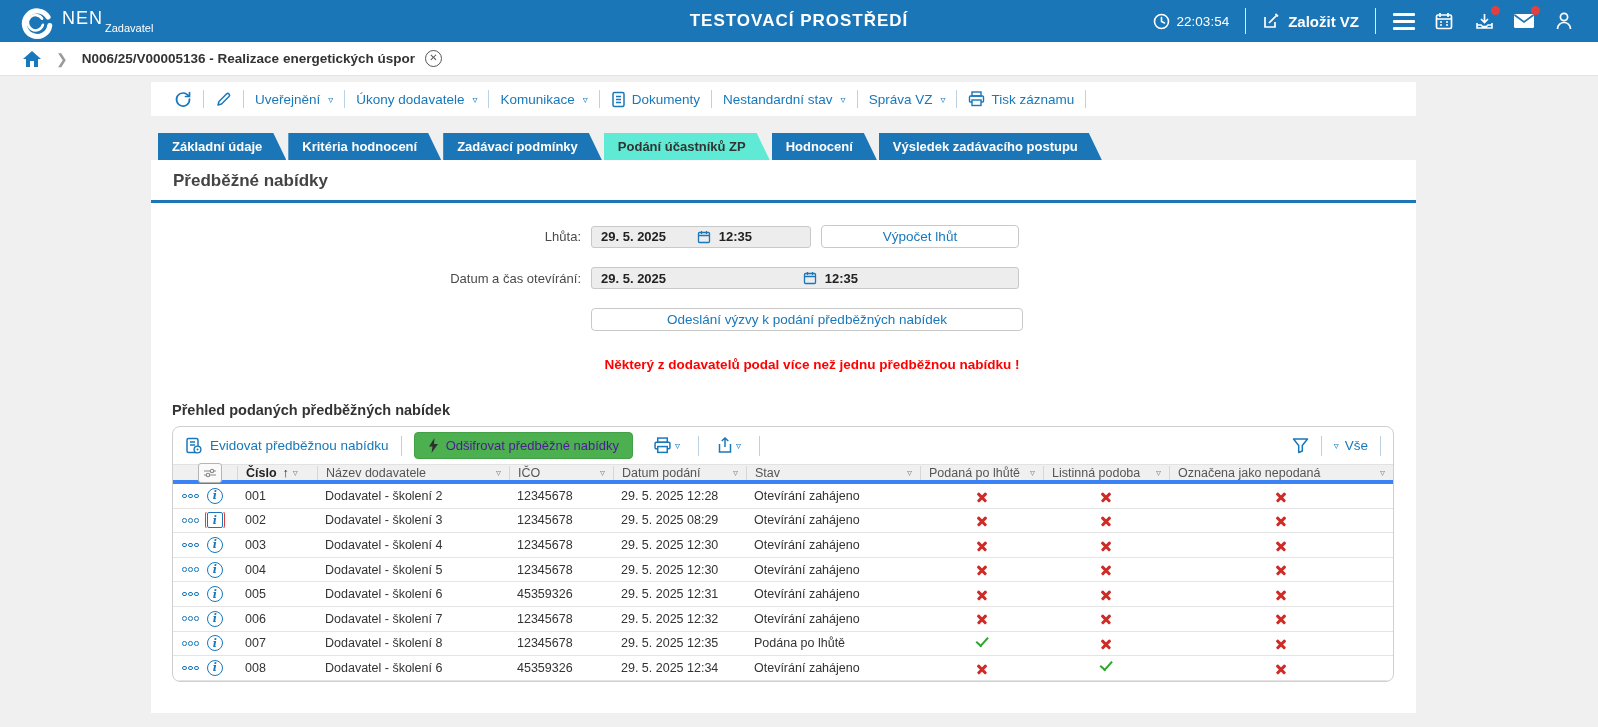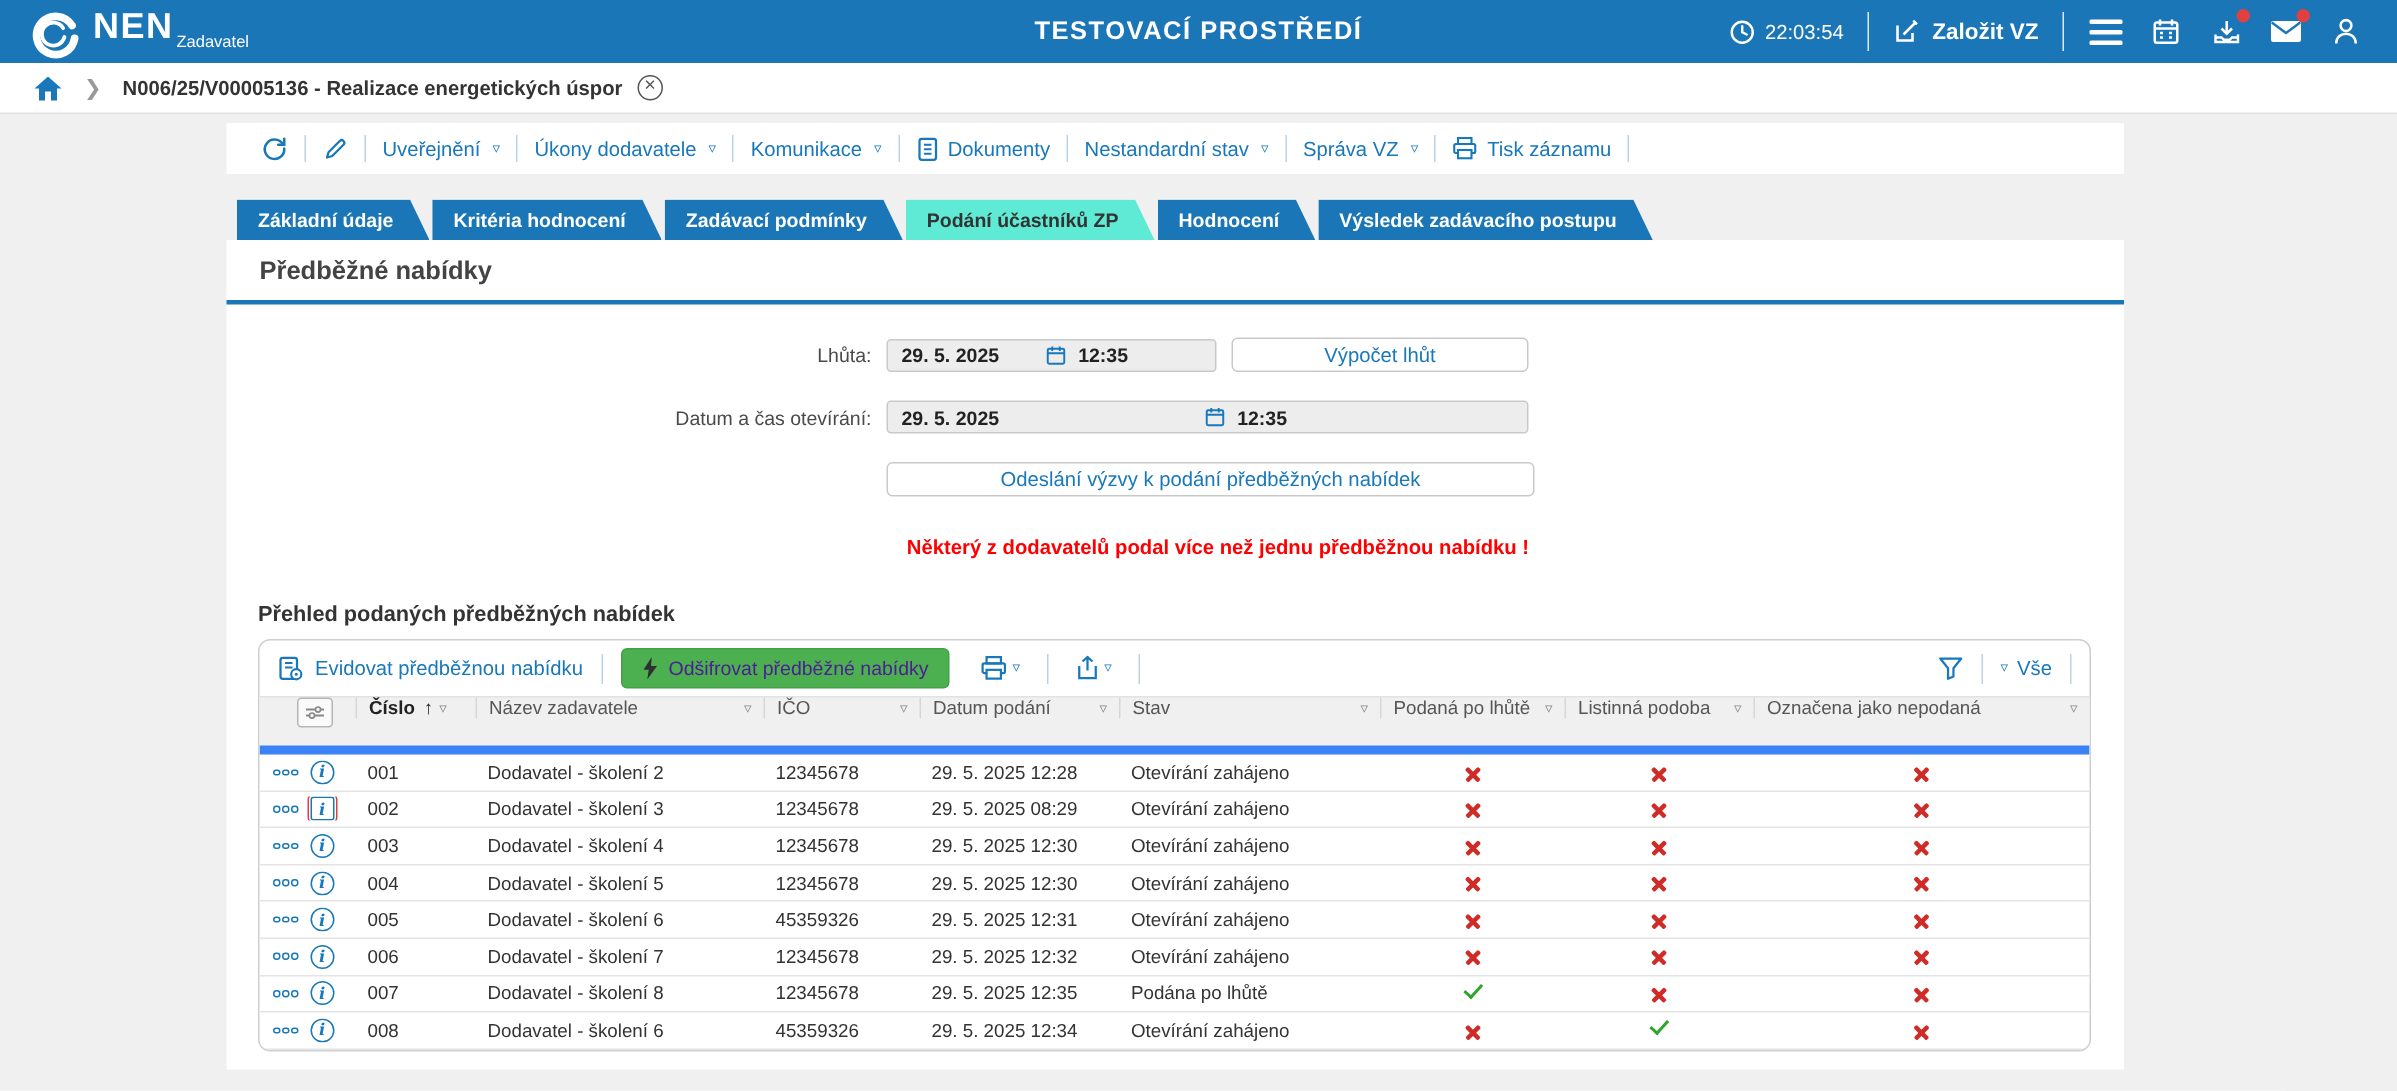--- a/index.html
+++ b/index.html
@@ -4,21 +4,21 @@
 <style>
   * { margin:0; padding:0; box-sizing:border-box; }
   html,body { width:1598px; height:727px; overflow:hidden; background:#f0f0f0;
     font-family:"Liberation Sans","DejaVu Sans",sans-serif; }
 
   
   .topbar { position:relative; height:42px; background:#1b76b7; color:#fff;
     display:flex; align-items:center; }
   .brand { display:flex; align-items:flex-start; margin-left:20px; }
   .brand-logo { width:34px; height:34px; margin-top:3px; }
-  .brand-name { font-size:24px; font-weight:bold; letter-spacing:1px; margin-left:8px; line-height:30px; }
+  .brand-name { font-size:18px; font-weight:normal; letter-spacing:1px; margin-left:8px; line-height:30px; }
   .brand-sub { font-size:11px; margin-top:19px; margin-left:2px; }
   .env-title { position:absolute; left:0; right:0; text-align:center; font-size:17px;
     font-weight:bold; letter-spacing:1px; pointer-events:none; }
   .top-right { margin-left:auto; display:flex; align-items:center; gap:16px; padding-right:22px; z-index:2; }
   .top-time { display:flex; align-items:center; gap:7px; font-size:13.5px; }
   .top-sep { width:1px; height:26px; background:rgba(255,255,255,.85); }
   .top-new { display:flex; align-items:center; gap:8px; font-size:15px; font-weight:bold; cursor:pointer; }
   .top-ic { position:relative; width:24px; height:24px; display:flex; align-items:center; justify-content:center; cursor:pointer; }
   .badge-dot { position:absolute; top:-3px; right:-4px; width:9px; height:9px; border-radius:50%; background:#e04040; }
   .burger { display:flex; flex-direction:column; gap:4px; }
@@ -73,22 +73,22 @@
   .tbl-toolbar { height:37px; display:flex; align-items:center; padding:0 12px 0 12px; }
   .tt-link { display:flex; align-items:center; gap:7px; color:#1878ba; font-size:13.5px; cursor:pointer; }
   .tt-sep { width:1px; height:20px; background:#bcd2e2; margin:0 12px; }
   .btn-green { display:flex; align-items:center; gap:7px; background:#4caf50; border:1px solid #43a047;
     border-radius:4px; color:#4c1d95; font-size:13px; height:27px; padding:0 13px; cursor:pointer; }
   .tt-icbtn { display:flex; align-items:center; gap:3px; color:#1878ba; cursor:pointer; padding:0 6px; }
   .tt-dd { font-size:10px; color:#1878ba; }
   .tt-right { margin-left:auto; display:flex; align-items:center; gap:12px; }
   .tt-all { display:flex; align-items:center; gap:6px; color:#1878ba; font-size:13.5px; cursor:pointer; }
 
-  .thead { display:flex; align-items:flex-start; background:#f0f0f0; border-top:1px solid #e2e2e2;
-    border-bottom:6px solid #3b82f6; height:39px; font-size:12.5px; color:#555; }
+  .thead { display:flex; align-items:center; background:#f0f0f0; border-top:1px solid #e2e2e2;
+    border-bottom:4px solid #3b82f6; height:20px; font-size:12.5px; color:#555; }
   .th { display:flex; align-items:center; padding:0 8px; border-left:1px solid #d7d7d7; }
   .th:first-child { border-left:none; justify-content:center; }
   .th .dd { margin-left:auto; color:#888; font-size:10px; }
   .th-sorted { font-weight:bold; color:#222; }
   .sort-arrow { font-weight:bold; color:#222; margin:0 4px 0 6px; }
   .cfg-box { width:24px; height:20px; border:1px solid #b5b5b5; border-radius:3px; background:#fafafa;
     display:flex; align-items:center; justify-content:center; cursor:pointer; }
 
   .trow { display:flex; align-items:center; height:24.6px; border-bottom:1px solid #e4e4e4;
     font-size:12.5px; color:#333; }
@@ -357,21 +357,21 @@
             <circle cx="5" cy="7" r="1.7" fill="#f5f5f5" stroke="#888" stroke-width="1.1"></circle>
           </svg>
         </span>
       </div>
       <div class="th c-num">
         <span class="th-sorted">Číslo</span>
         <span class="sort-arrow">↑</span>
         <span class="dd" style="margin-left:0;">▿</span>
       </div>
       <div class="th c-dod">
-        <span>Název zadavatele</span>
+        <span>Název dodavatele</span>
         <span class="dd">▿</span>
       </div>
       <div class="th c-ico">
         <span>IČO</span>
         <span class="dd">▿</span>
       </div>
       <div class="th c-dat">
         <span>Datum podání</span>
         <span class="dd">▿</span>
       </div>

